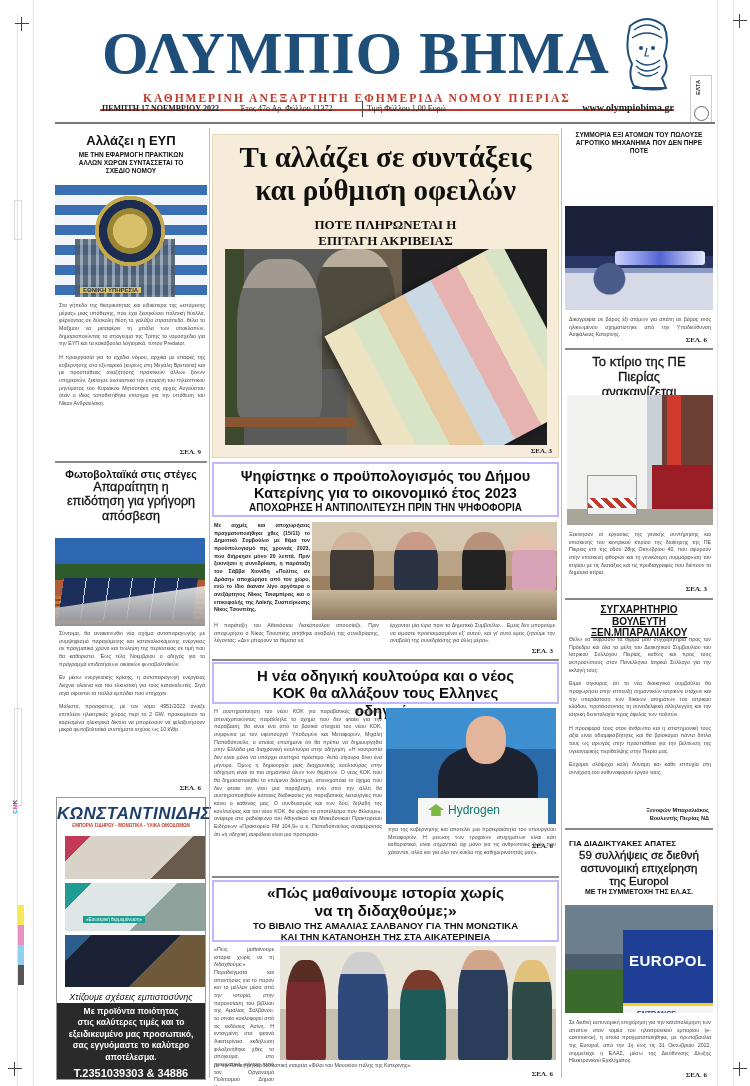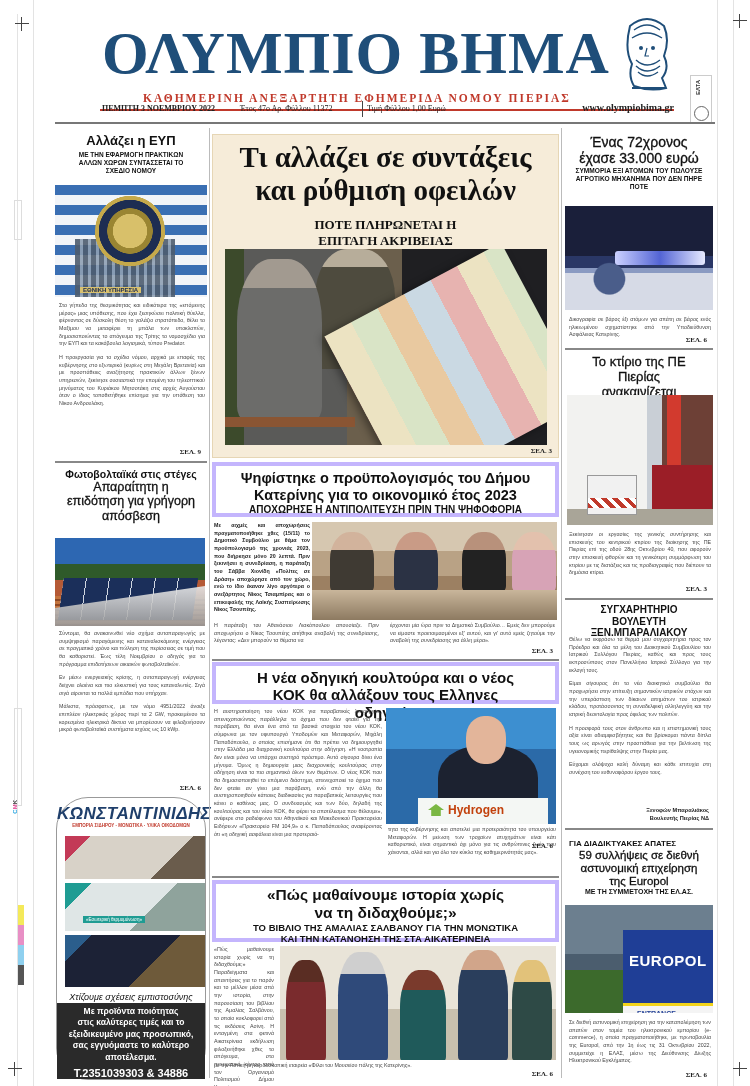--- a/index.html
+++ b/index.html
@@ -94,31 +94,31 @@
   .lead-sub { position:absolute; left:0; right:0; top:82px; text-align:center; font-family:"Liberation Serif", serif;
     font-weight:bold; font-size: 13px; line-height:16px; color:#111; }
   .img-pension { background: linear-gradient(90deg, #3c4a2b 0 6%, #5a5a58 6% 38%, #6b5f4c 38% 55%, #1f1f22 55% 100%); }
   .img-pension .man1 { position:absolute; left:12px; top:10px; width:85px; height:160px; border-radius: 40% 40% 8% 8%; background: linear-gradient(180deg,#a29a90 0 18%, #6c6c6a 18%); }
   .img-pension .man2 { position:absolute; left:90px; top:0; width:80px; height:120px; border-radius: 40% 40% 8% 8%; background: linear-gradient(180deg,#b7ad9a 0 15%, #4e4b3e 15%); }
   .img-pension .bench { position:absolute; left:0; bottom:18px; width:130px; height:10px; background:#8a5533; }
   .img-pension .notes { position:absolute; left:130px; top:30px; width:200px; height:180px; transform: rotate(-28deg);
     background: repeating-linear-gradient(90deg, #ece3c2 0 30px, #d9e4c6 30px 60px, #e9c9a0 60px 90px, #cad9e3 90px 120px, #e7b3b0 120px 150px); box-shadow: -4px 0 8px rgba(0,0,0,.4); }
 
   
-  .banner-head { background: #fff; border: 4px solid #c4b5fd; }
+  .banner-head { background: #fff; border: 2px solid #c4b5fd; }
   .img-council { background: linear-gradient(180deg, #d6c7b0 0 30%, #b9a285 30% 55%, #9c8062 55% 75%, #5b4a3a 75%); }
   .img-council .p { position:absolute; bottom:28px; width:44px; height:60px; border-radius: 45% 45% 10% 10%; }
   .img-council .table { position:absolute; left:0; bottom:0; width:100%; height:30px; background: linear-gradient(180deg,#c9b69b,#8d7a61); }
 
   
   .img-minister { background: linear-gradient(180deg, #3d8fd0 0 35%, #2b6aa8 35% 100%); }
   .img-minister .suit { position:absolute; left:52px; top:38px; width:100px; height:80px; border-radius: 40% 40% 0 0; background:#1c2230; }
   .img-minister .head { position:absolute; left:80px; top:8px; width:40px; height:48px; border-radius: 45%; background:#e3b59a; }
   .img-minister .podium { position:absolute; left:32px; bottom:0; width:130px; height:26px; background:#f4f7f4; }
-  .img-minister .podium span { position:absolute; left:30px; top:5px; font-size:12px; color:#c2410c; font-weight:bold; }
+  .img-minister .podium span { position:absolute; left:30px; top:5px; font-size:12px; color:#0f766e; font-weight:normal; }
   .img-minister .podium i { position:absolute; left:10px; top:6px; width:16px; height:12px; background:#7ab743; clip-path: polygon(50% 0, 100% 50%, 80% 50%, 80% 100%, 20% 100%, 20% 50%, 0 50%); }
 
   
   .img-group { background: linear-gradient(180deg, #e9e4d8 0 55%, #c8c0ae 55%); }
   .img-group .fig { position:absolute; bottom:0; border-radius: 40% 40% 4% 4%; }
 
   
   .img-police { background: radial-gradient(circle at 30% 70%, #4a5d8a 0 12%, transparent 13%), linear-gradient(180deg,#1a1f3a 0 48%, #2a3766 48% 60%, #8a9ac2 60% 64%, #d6dae6 64%); }
   .img-police .light { position:absolute; left:50px; top:45px; width:90px; height:14px; background: linear-gradient(90deg,#cbd1ff,#5364d4,#e7eaff); border-radius: 3px; }
   .img-building { background: linear-gradient(90deg, #f2f2f0 0 55%, #c9cfd6 55% 65%, #6d4036 65% 100%); }
@@ -159,21 +159,21 @@
     <path d="M14 14 Q27 4 40 14 M12 22 Q27 12 42 22 M16 44 Q27 54 40 44 M16 50 Q27 60 40 50 M18 56 Q27 64 38 56" fill="none" stroke="#1f4e79" stroke-width="1.4"></path>
     <circle cx="21" cy="32" r="2" fill="#1f4e79"></circle>
       <circle cx="33" cy="32" r="2" fill="#1f4e79"></circle>
     <path d="M27 32 L25 40 L29 40" fill="none" stroke="#1f4e79" stroke-width="1.2"></path>
     <path d="M12 72 L46 72" stroke="#1f4e79" stroke-width="2"></path>
   </svg>
   <div class="tagline">ΚΑΘΗΜΕΡΙΝΗ ΑΝΕΞΑΡΤΗΤΗ ΕΦΗΜΕΡΙΔΑ ΝΟΜΟΥ ΠΙΕΡΙΑΣ</div>
   <div class="red-rule"></div>
 </div>
 <div class="info-bar">
-  <span class="info-date">ΠΕΜΠΤΗ 3 ΝΟΕΜΒΡΙΟΥ 2022</span>
+  <span class="info-date">ΠΕΜΠΤΗ 17 ΝΟΕΜΒΡΙΟΥ 2022</span>
   <span class="info-issue">Έτος 47ο Αρ. Φύλλου 11372</span>
   <span class="info-sep"></span>
   <span class="info-price">Τιμή Φύλλου 1,00 Ευρώ</span>
   <span class="info-site">www.olympiobima.gr</span>
 </div>
 <div class="elta-box">
   <span class="elta-text">ΕΛΤΑ</span>
   <span class="elta-circle"></span>
 </div>
 <div class="top-rule"></div>
@@ -203,21 +203,21 @@
     <div class="roof2"></div>
   </div>
   <div class="body-text" style="position:absolute;left:4px;top:166px;width:146px;">
     <p>Σύντομα, θα ανακοινωθεί νέο σχήμα αυτοπαραγωγής με συμψηφισμό παραγόμενης και καταναλισκόμενης ενέργειας σε πραγματικό χρόνο και πώληση της περίσσειας σε τιμή που θα καθοριστεί. Έως τέλη Νοεμβρίου ο οδηγός για το πρόγραμμα επιδοτήσεων οικιακών φωτοβολταϊκών.</p>
     <p>Εν μέσω ενεργειακής κρίσης, η αυτοπαραγωγή ενέργειας δείχνει ολοένα και πιο ελκυστική για τους καταναλωτές. Σιγά σιγά αίρονται τα πολλά εμπόδια που υπήρχαν.</p>
     <p>Μάλιστα, πρόσφατως, με τον νόμο 4951/2022 άνοιξε επιπλέον ηλεκτρικός χώρος περί τα 2 GW, προκειμένου τα κορεσμένα ηλεκτρικά δίκτυα να μπορέσουν να φιλοξενήσουν μικρά φωτοβολταϊκά συστήματα ισχύος ως 10 kWp.</p>
   </div>
   <div class="page-ref" style="top:320px;">ΣΕΛ. 6</div>
 </div>
 
-<div class="block ad" style="left:56px;top:797px;width:150px;height:283px;border-radius:32px;">
+<div class="block ad" style="left:56px;top:797px;width:150px;height:283px;">
   <div class="ad-title">ΚΩΝΣΤΑΝΤΙΝΙΔΗΣ</div>
   <div class="ad-subtitle">ΕΜΠΟΡΙΑ ΣΙΔΗΡΟΥ · ΜΟΝΩΤΙΚΑ · ΥΛΙΚΑ ΟΙΚΟΔΟΜΩΝ</div>
   <div class="ad-img1"></div>
   <div class="ad-img2">
       <span class="tag">«Εσωτερική θερμομόνωση»</span>
     </div>
   <div class="ad-img3"></div>
   <div class="ad-slogan">Χτίζουμε σχέσεις εμπιστοσύνης</div>
   <div class="ad-dark">
     <div class="ad-line">Με προϊόντα ποιότητας</div>
@@ -307,21 +307,20 @@
     <div class="fig" style="left:178px;width:50px;height:110px;background:linear-gradient(180deg,#d1a58a 0 18%,#2a3e5c 18%);"></div>
     <div class="fig" style="left:232px;width:40px;height:100px;background:linear-gradient(180deg,#e2c27a 0 22%,#2e4a46 22%);"></div>
   </div>
   <div class="body-text" style="position:absolute;left:2px;top:182px;width:300px;">
     <span>με την Αστική μη κερδοσκοπική εταιρεία «Φίλοι του Μουσείου πόλης της Κατερίνης».</span>
   </div>
   <div class="page-ref" style="top:190px;">ΣΕΛ. 6</div>
 </div>
 
 <div class="block" style="left:565px;top:130px;width:148px;height:215px;">
-  <div class="head" style="margin-top:4px;font-size:14px;font-weight:normal;-webkit-text-stroke:0.3px #111;padding:0 10px;">Ένας 72χρονος έχασε 33.000 ευρώ</div>
   <div class="sub" style="font-size:6.6px;padding:1px 6px 0;">ΣΥΜΜΟΡΙΑ ΕΞΙ ΑΤΟΜΩΝ ΤΟΥ ΠΩΛΟΥΣΕ ΑΓΡΟΤΙΚΟ ΜΗΧΑΝΗΜΑ ΠΟΥ ΔΕΝ ΠΗΡΕ ΠΟΤΕ</div>
   <div class="photo img-police" style="left:0;top:76px;width:148px;height:104px;">
     <div class="light"></div>
   </div>
   <div class="body-text" style="position:absolute;left:4px;top:186px;width:142px;">
     <span>Δικογραφία σε βάρος έξι ατόμων για απάτη σε βάρος ενός ηλικιωμένου σχηματίστηκε από την Υποδιεύθυνση Ασφάλειας Κατερίνης.</span>
   </div>
   <div class="page-ref" style="top:206px;">ΣΕΛ. 6</div>
 </div>
 <div class="rule" style="left:565px;top:348px;width:148px;"></div>
@@ -337,21 +336,21 @@
       </div>
   </div>
   <div class="body-text" style="position:absolute;left:4px;top:180px;width:142px;">
     <span>Ξεκίνησαν οι εργασίες της γενικής συντήρησης και επισκευής του κεντρικού κτιρίου της διοίκησης της ΠΕ Πιερίας επί της οδού 28ης Οκτωβρίου 40, που αφορούν στην επισκευή φθορών και τη γενικότερη συμμόρφωση του κτιρίου με τις διατάξεις και τις προδιαγραφές που διέπουν τα δημόσια κτίρια.</span>
   </div>
   <div class="page-ref" style="top:234px;">ΣΕΛ. 3</div>
 </div>
 <div class="rule" style="left:565px;top:598px;width:148px;"></div>
 
 <div class="block" style="left:565px;top:600px;width:148px;height:226px;">
-  <div class="head" style="margin-top:4px;font-size:10px;padding:0 8px;">ΣΥΓΧΑΡΗΤΗΡΙΟ ΒΟΥΛΕΥΤΗ ΞΕΝ.ΜΠΑΡΑΛΙΑΚΟΥ</div>
+  <div class="head" style="margin-top:4px;font-size:10px;padding:0 8px;text-decoration:underline;">ΣΥΓΧΑΡΗΤΗΡΙΟ ΒΟΥΛΕΥΤΗ ΞΕΝ.ΜΠΑΡΑΛΙΑΚΟΥ</div>
   <div class="body-text" style="position:absolute;left:4px;top:36px;width:142px;">
     <p>Θέλω να εκφράσω τα θερμά μου συγχαρητήρια προς τον Πρόεδρο και όλα τα μέλη του Διοικητικού Συμβουλίου του Ιατρικού Συλλόγου Πιερίας, καθώς και προς τους εκπροσώπους στον Πανελλήνιο Ιατρικό Σύλλογο για την εκλογή τους.</p>
     <p>Είμαι σίγουρος ότι το νέο διοικητικό συμβούλιο θα προχωρήσει στην επίτευξη σημαντικών ιατρικών στόχων και την υπεράσπιση των δίκαιων αιτημάτων του ιατρικού κλάδου, προτάσσοντας τη συναδελφική αλληλεγγύη και την ιατρική δεοντολογία προς όφελος των πολιτών.</p>
     <p>Η προσφορά τους στον άνθρωπο και η επιστημονική τους αξία είναι αδιαμφισβήτητες και θα βρίσκομαι πάντα δίπλα τους ως αρωγός στην προσπάθεια για την βελτίωση της υγειονομικής περίθαλψης στην Πιερία μας.</p>
     <p>Εύχομαι ολόψυχα καλή δύναμη και κάθε επιτυχία στη συνέχιση του ευθυνοφόρου έργου τους.</p>
   </div>
   <div style="position:absolute;right:4px;top:207px;text-align:right;font-size:5.6px;font-weight:bold;color:#222;line-height:1.4;">
     <div>Ξενοφών Μπαραλιάκος</div>
     <div>Βουλευτής Πιερίας ΝΔ</div>
   </div>

